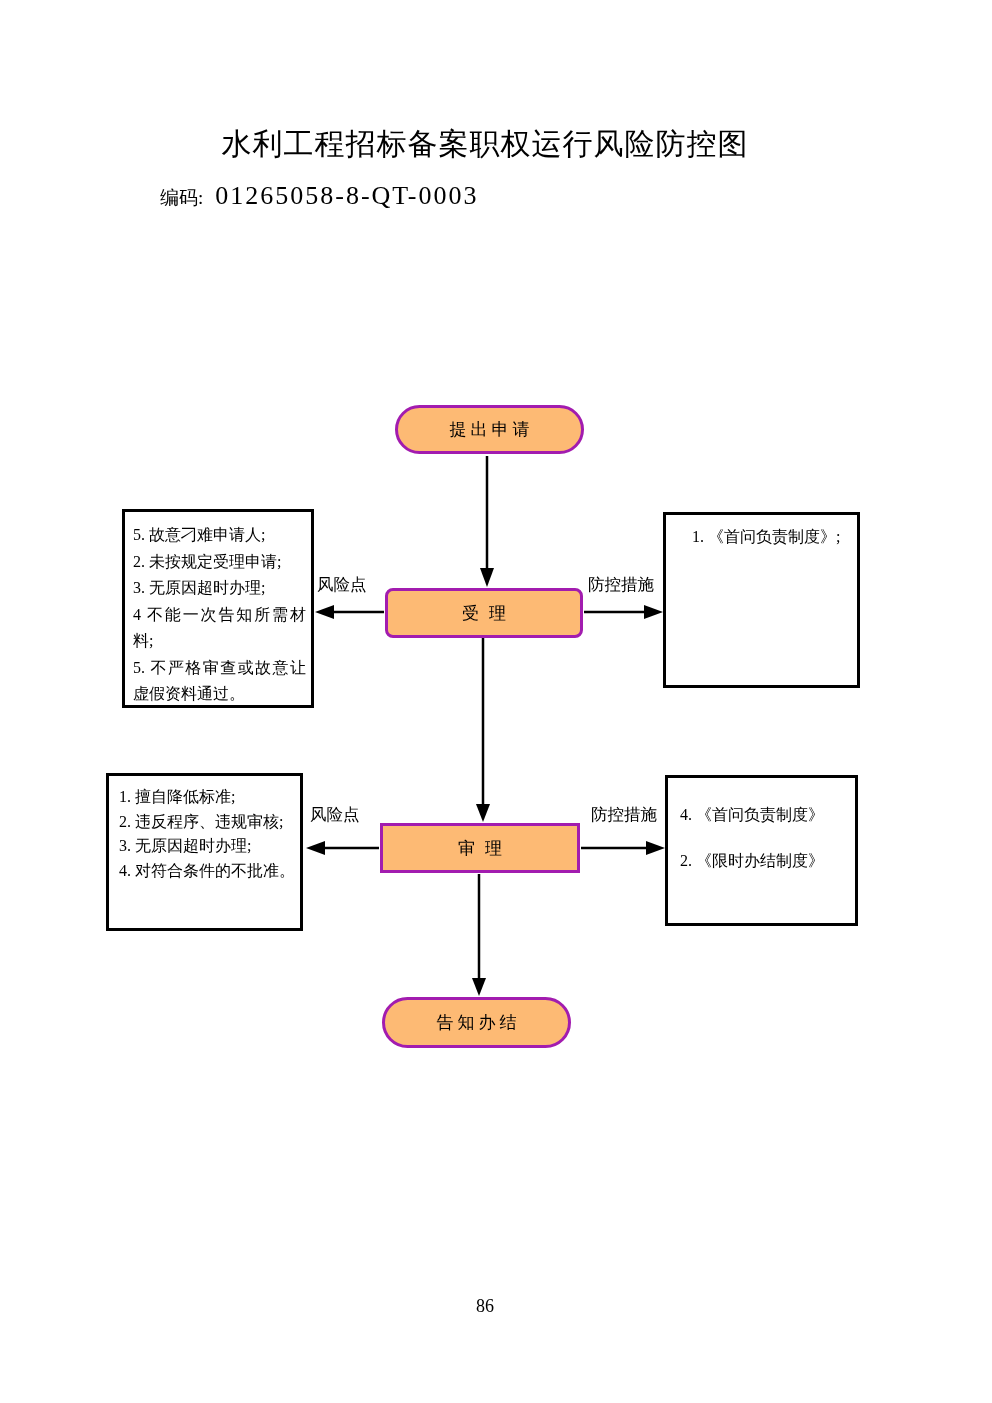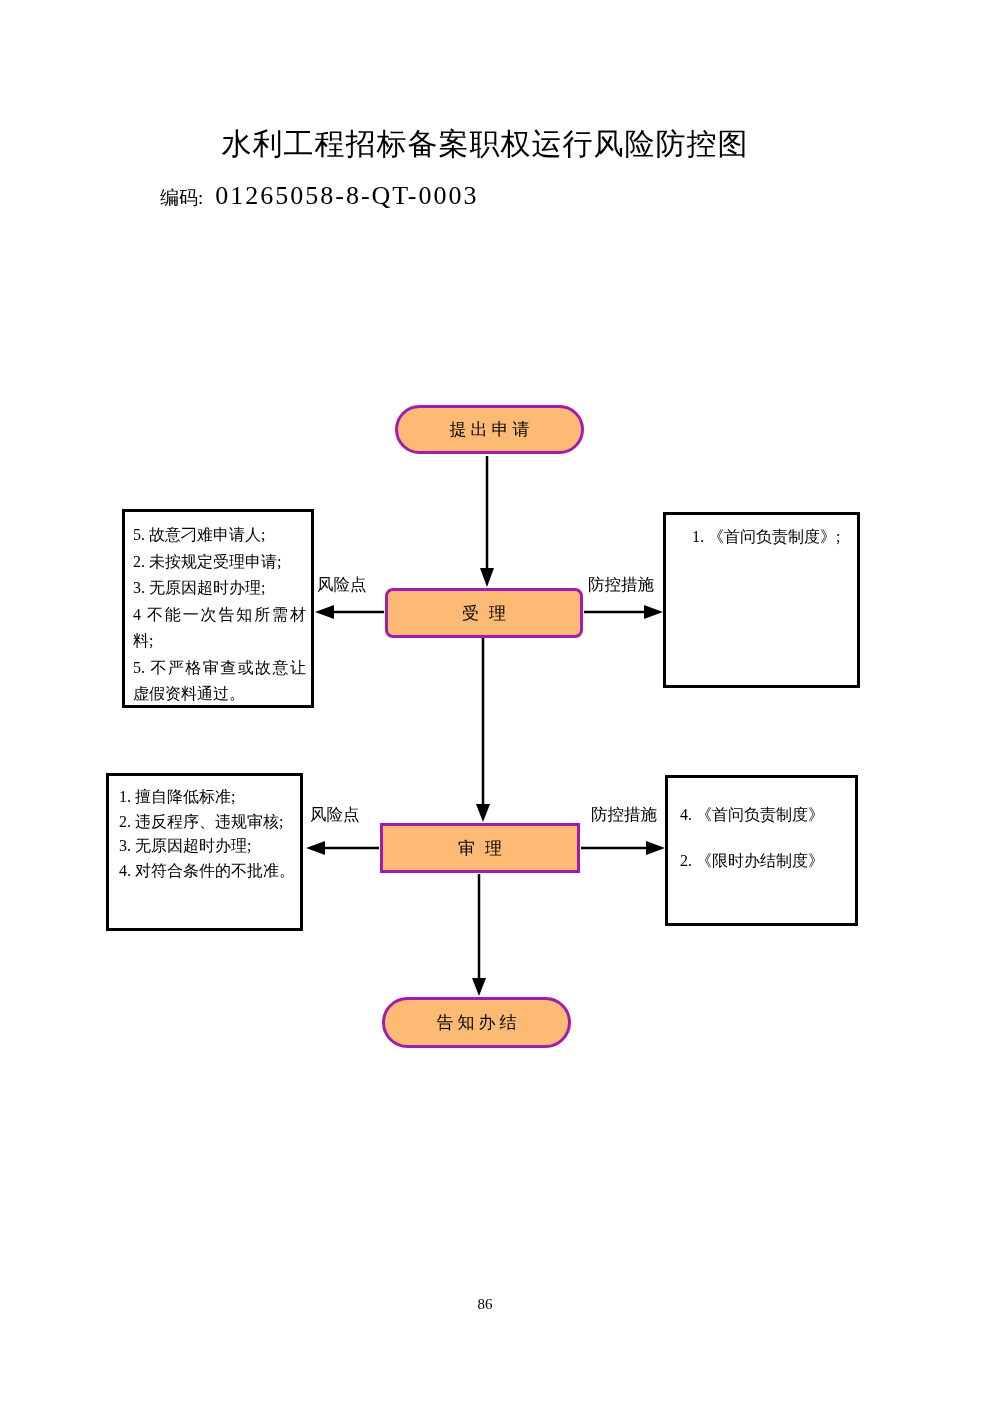--- a/index.html
+++ b/index.html
@@ -115,21 +115,21 @@
   #label-risk-2    { left: 310px; top: 804px; }
   #label-measure-2 { left: 591px; top: 804px; }
 
   
   .page-number {
     position: absolute;
     top: 1296px;
     left: 0;
     width: 970px;
     text-align: center;
-    font-size: 15px;
+    font-size: 18px;
   }
 </style>
 </head>
 <body>
 
 <div class="page">
 
   <h1 class="title">水利工程招标备案职权运行风险防控图</h1>
 
   <div class="code-line">

